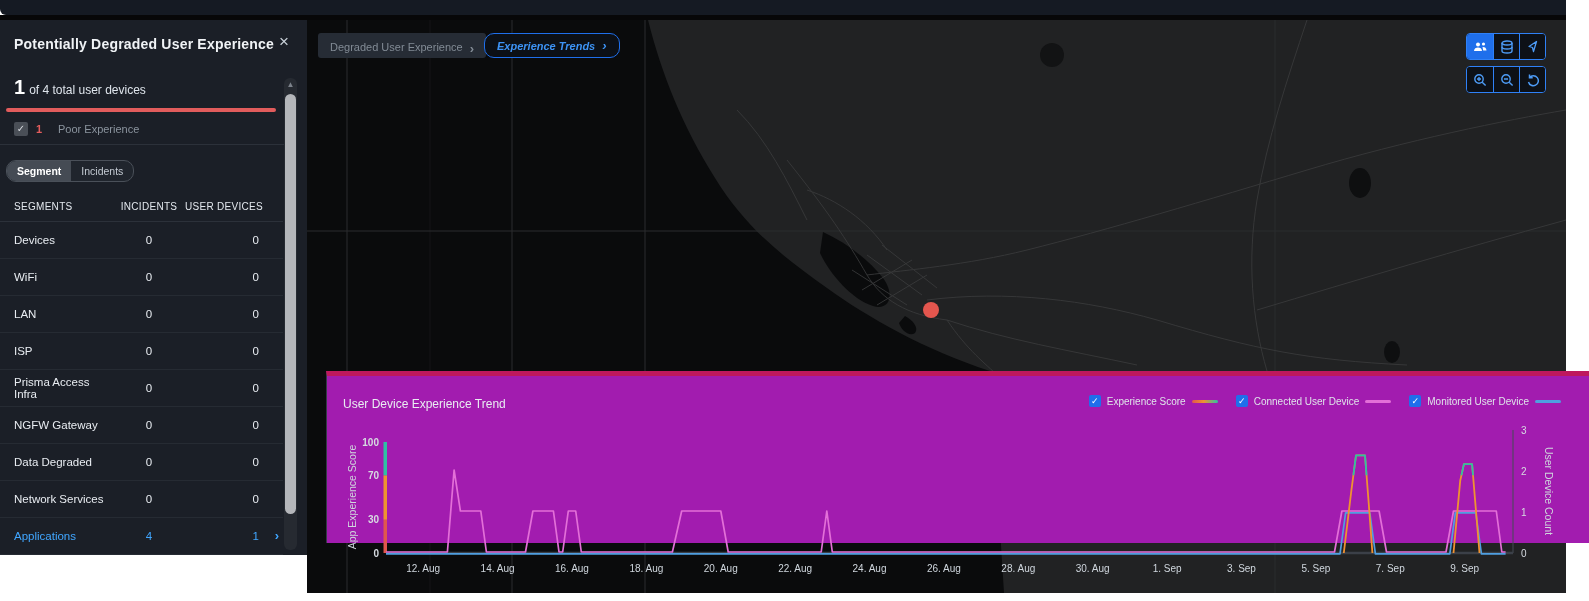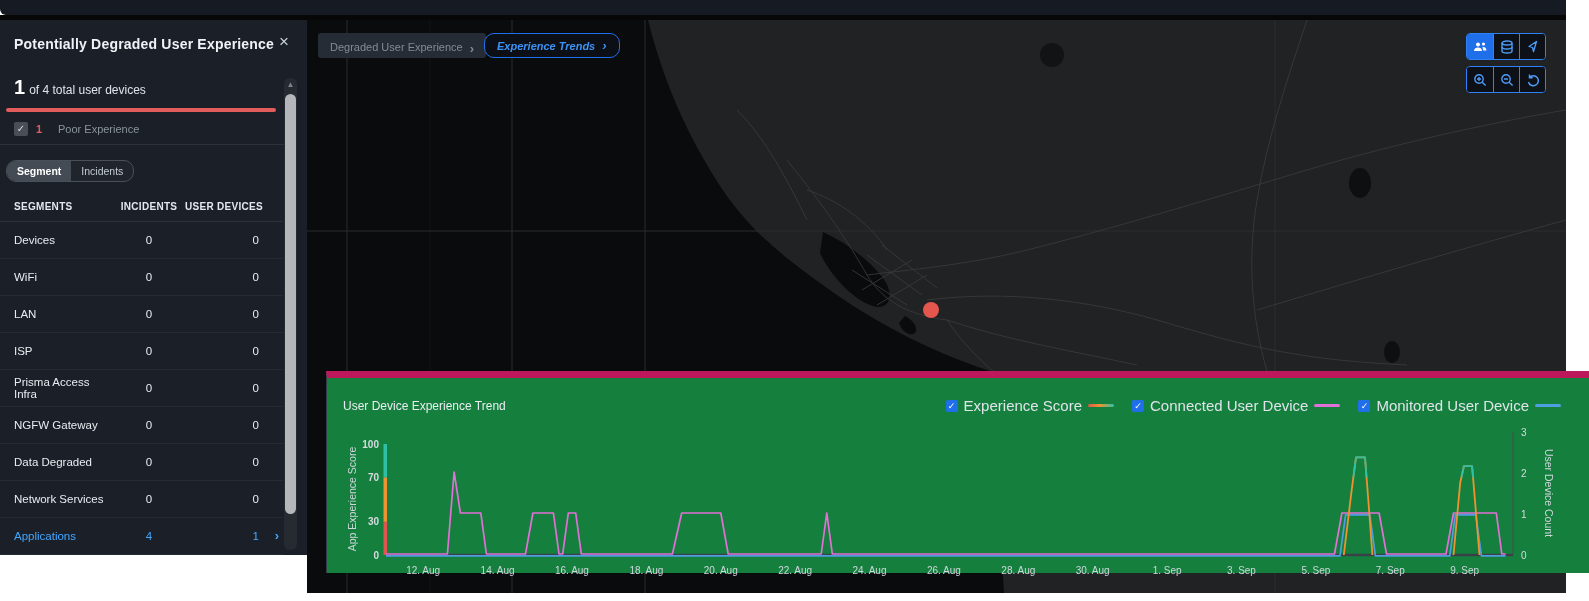--- a/index.html
+++ b/index.html
@@ -19,21 +19,21 @@
   .p-redbar { left:6px; top:88px; width:270px; height:4px; background:#e25c5c; border-radius:2px; }
   .p-filter { left:0; top:98px; width:296px; height:27px; border-bottom:1px solid #2c313a; }
   .p-check { left:14px; top:4px; width:14px; height:14px; background:#4a4f57; border-radius:2px; color:#d9dde2; font-size:10px; line-height:14px; text-align:center; cursor:pointer; }
   .p-filter-count { left:36px; top:5px; font-size:11px; font-weight:bold; color:#e25c5c; }
   .p-filter-label { left:46px; top:5px; font-size:11px; color:#8b949e;margin-left:12px; }
   .p-tabs { left:6px; top:140px; display:inline-flex; border:1px solid #4a5059; border-radius:10px; overflow:hidden; background:#20252d; }
   .p-tab { padding:4px 10px; font-size:10.5px; color:#c3cad2; cursor:pointer; }
   .p-tab.active { background:#454b54; color:#ffffff; font-weight:bold; }
   .p-table { left:0; top:172px; width:283px; }
   .t-head, .t-row { display:grid; grid-template-columns:1fr 72px 92px; align-items:center; padding:0 6px 0 14px; }
-  .t-head { height:30px; border-bottom:1px solid #2c313a; font-size:10px; font-weight:bold; color:#e3e8ee; letter-spacing:.3px; }
+  .t-head { height:30px; border-bottom:1px solid #2c313a; font-size:10px; font-weight:normal; color:#e3e8ee; letter-spacing:.3px; }
   .t-head span:nth-child(2) { text-align:center; }
   .t-head span:nth-child(3) { text-align:left; }
   .t-row { height:37px; border-bottom:1px solid #262b33; font-size:11.5px; color:#e8ecf1; cursor:pointer; position:relative; }
   .t-row .c2 { text-align:center; }
   .t-row .c3 { text-align:right; padding-right:18px; }
   .t-row.link, .t-row.link .c2, .t-row.link .c3 { color:#40a6ff; }
   .t-row .chev { position:absolute; right:4px; top:10px; font-size:13px; color:#40a6ff; font-weight:bold; }
   .p-scroll-track { right:10px; top:58px; width:13px; height:472px; background:#262a31; border-radius:6px; }
   .p-scroll-up { top:2px; left:0; width:13px; text-align:center; font-size:8px; color:#7c828b; }
   .p-scroll-thumb { top:16px; left:1px; width:11px; height:420px; background:#b4b6ba; border-radius:6px; cursor:grab; }
@@ -46,26 +46,26 @@
   .btn-chev { margin-left:7px; font-size:13px; font-weight:bold; }
   .map-group { display:flex; border:1px solid #2f81f7; border-radius:4px; overflow:hidden; background:#0d1117; }
   #map-group-1 { left:1466px; top:33px; }
   #map-group-2 { left:1466px; top:66px; }
   .map-btn { width:26px; height:25px; display:flex; align-items:center; justify-content:center; color:#4d9bf5; border-left:1px solid #2f81f7; cursor:pointer; background:#0d1117; }
   .map-btn:first-child { border-left:none; }
   .map-btn.active { background:#1f6feb; color:#ffffff; }
   .map-btn svg { display:block; }
 
   
-  #chart-panel { left:326px; top:371px; width:1263px; height:202px; background:#15803d; border-top:7px solid #be185d; border-left:1px solid #343b48; }
+  #chart-panel { left:326px; top:371px; width:1263px; height:172px; background:#a21caf; border-top:5px solid #be185d; border-left:1px solid #343b48; }
   .c-title { left:16px; top:21px; font-size:12px; color:#e9edf2; }
   #legend { position:absolute; right:28px; top:19px; display:flex; gap:18px; align-items:center; }
   .lg-item { display:flex; align-items:center; cursor:pointer; }
   .lg-check { width:12px; height:12px; background:#1f6feb; border-radius:2px; color:#fff; font-size:9px; line-height:12px; text-align:center; }
-  .lg-label { font-size:15px; color:#dfe4ea; margin:0 6px 0 6px; }
+  .lg-label { font-size:10px; color:#dfe4ea; margin:0 6px 0 6px; }
   .lg-swatch { width:26px; height:3px; border-radius:2px; }
   #trend-svg { position:absolute; left:0; top:0; }
 </style>
 </head>
 <body>
 
 <div class="abs" id="top-bar"></div>
 <div class="abs" id="top-gap"></div>
 
 <div class="abs" id="left-panel">

